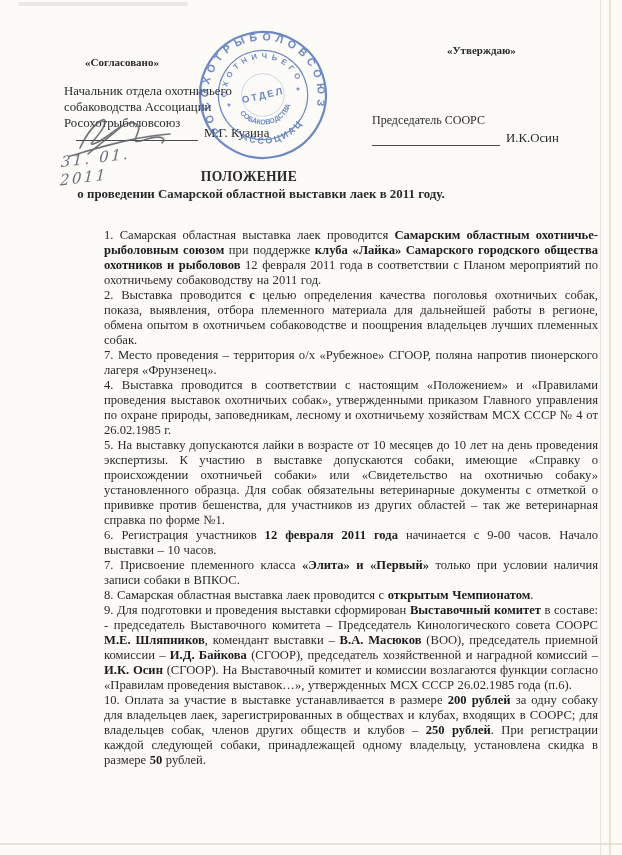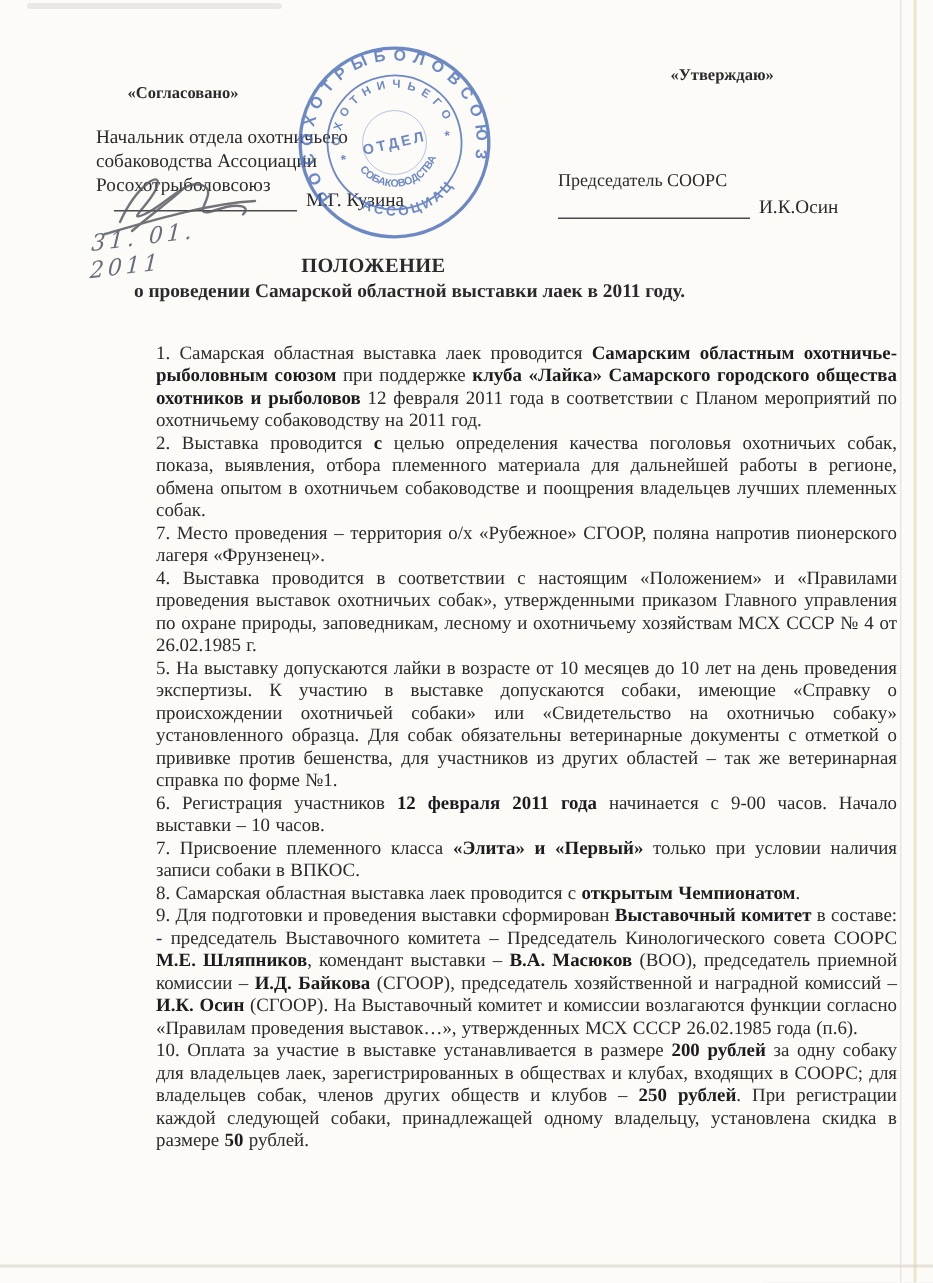--- a/index.html
+++ b/index.html
@@ -35,21 +35,21 @@
     transform:rotate(-7deg) skewX(-10deg);opacity:.85;
   }
 
   
   .stamp{position:absolute;left:192px;top:24px;width:142px;height:142px;opacity:.8;}
   .stamp svg{width:100%;height:100%;}
   .stamp text{font-family:"Liberation Sans","DejaVu Sans",sans-serif;font-weight:bold;}
 
   
   .doc-title{position:absolute;left:0;top:169px;width:498px;text-align:center;font-weight:bold;font-size:13.6px;letter-spacing:.3px;}
-  .doc-subtitle{position:absolute;left:16px;top:187px;width:514px;text-align:center;font-weight:bold;font-size:12.9px;}
+  .doc-subtitle{position:absolute;left:4px;top:187px;width:514px;text-align:center;font-weight:bold;font-size:12.9px;}
   .section-heading{position:absolute;left:0;top:212px;width:622px;text-align:center;font-weight:bold;font-size:12.9px;}
 
   
   .paragraphs{position:absolute;left:64px;top:228px;width:494px;margin-left:40px;}
   .para{
     font-size:12.6px;line-height:15px;text-align:justify;
     word-spacing:.4px;
   }
   .para b{color:#1c1c1f;}
 </style>

